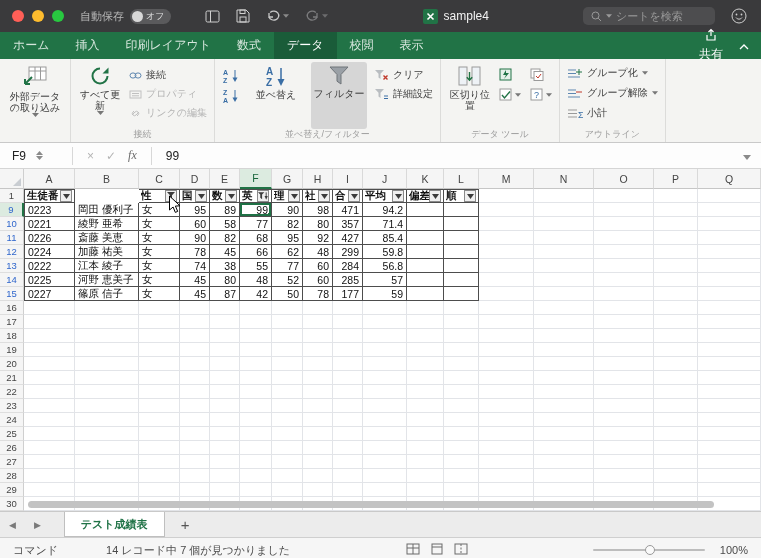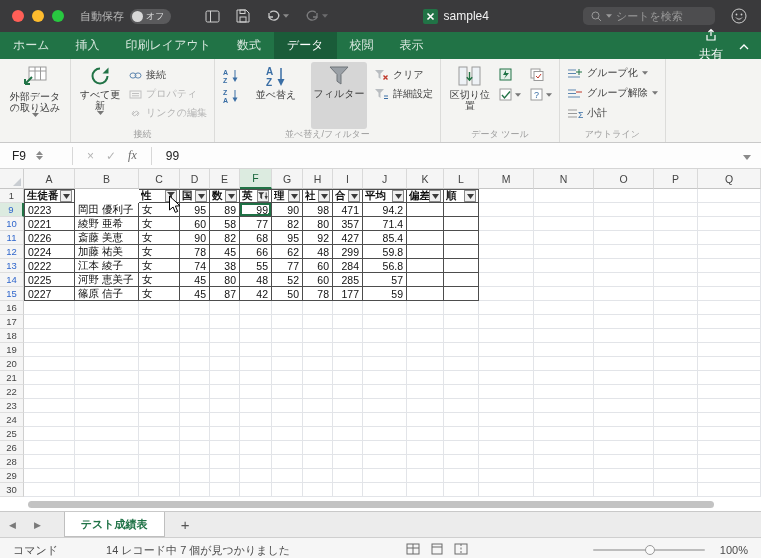--- a/index.html
+++ b/index.html
@@ -911,20 +911,40 @@
           <div class="gcell" style="width: 44px;"></div>
           <div class="gcell" style="width: 37px;"></div>
           <div class="gcell" style="width: 35px;"></div>
           <div class="gcell" style="width: 55px;"></div>
           <div class="gcell" style="width: 60px;"></div>
           <div class="gcell" style="width: 60px;"></div>
           <div class="gcell" style="width: 44px;"></div>
           <div class="gcell" style="width: 63px;"></div>
         </div>
         <div class="grow">
+          <div class="rownum">27</div>
+          <div class="gcell" style="width: 51px;"></div>
+          <div class="gcell" style="width: 64px;"></div>
+          <div class="gcell" style="width: 41px;"></div>
+          <div class="gcell" style="width: 30px;"></div>
+          <div class="gcell" style="width: 30px;"></div>
+          <div class="gcell" style="width: 32px;"></div>
+          <div class="gcell" style="width: 31px;"></div>
+          <div class="gcell" style="width: 30px;"></div>
+          <div class="gcell" style="width: 30px;"></div>
+          <div class="gcell" style="width: 44px;"></div>
+          <div class="gcell" style="width: 37px;"></div>
+          <div class="gcell" style="width: 35px;"></div>
+          <div class="gcell" style="width: 55px;"></div>
+          <div class="gcell" style="width: 60px;"></div>
+          <div class="gcell" style="width: 60px;"></div>
+          <div class="gcell" style="width: 44px;"></div>
+          <div class="gcell" style="width: 63px;"></div>
+        </div>
+        <div class="grow">
           <div class="rownum">28</div>
           <div class="gcell" style="width: 51px;"></div>
           <div class="gcell" style="width: 64px;"></div>
           <div class="gcell" style="width: 41px;"></div>
           <div class="gcell" style="width: 30px;"></div>
           <div class="gcell" style="width: 30px;"></div>
           <div class="gcell" style="width: 32px;"></div>
           <div class="gcell" style="width: 31px;"></div>
           <div class="gcell" style="width: 30px;"></div>
           <div class="gcell" style="width: 30px;"></div>

